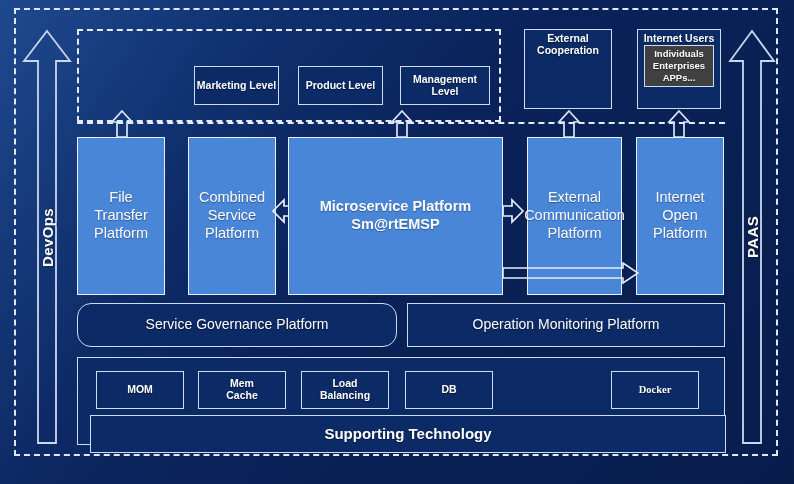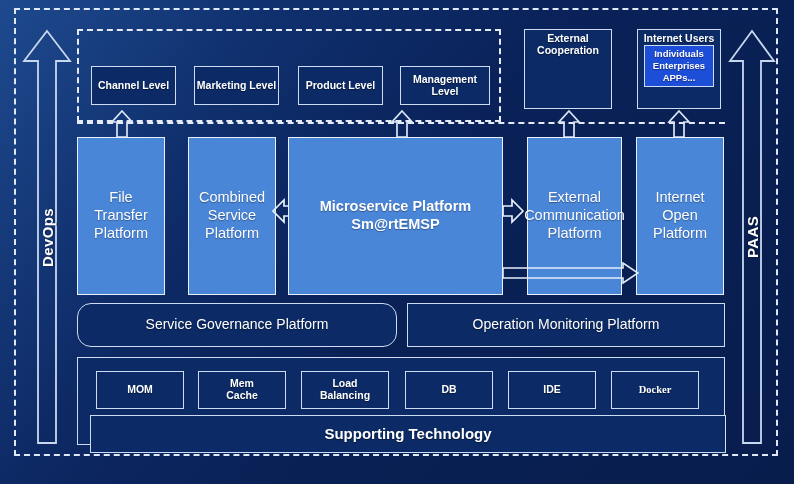--- a/index.html
+++ b/index.html
@@ -79,21 +79,21 @@
   
   .extwrap{
     position:absolute;background:#0b2a66;border:1.6px solid #cddcf0;
     box-sizing:border-box;display:flex;flex-direction:column;align-items:center;
   }
   .extwrap .cap{
     color:#fff;text-align:center;width:100%;
     text-shadow:0 1px 1px rgba(0,0,0,.45);
   }
   .extwrap .inner{
-    background:#1d4ed8;border:1.6px solid #cddcf0;box-sizing:border-box;
+    background:#404040;border:1.6px solid #cddcf0;box-sizing:border-box;
     display:flex;align-items:center;justify-content:center;text-align:center;
     color:#fff;text-shadow:0 1px 1px rgba(0,0,0,.45);
   }
 
   
   .vside{position:absolute;}
   .vside svg{display:block;}
   .vside .vlabel{
     position:absolute;left:0;right:0;
     text-align:center;color:#ffffff;
@@ -124,23 +124,20 @@
 
   <div class="vside" style="left:728px;top:28px;width:48px;height:418px;">
     <svg width="48" height="418" viewBox="0 0 48 418">
       <polygon points="24,3 46,33 33,33 33,415 15,415 15,33 2,33" fill="none" stroke="#c8d8ef" stroke-width="1.8"></polygon>
     </svg>
     <div class="vlabel" style="top:0;height:418px;">PAAS</div>
   </div>
 
   <div class="lay levels-dash"></div>
 
-  <div class="lay navybox t-lvl" style="left:91px;top:66px;width:85px;height:39px;">
-    <span>Channel Level</span>
-  </div>
   <div class="lay navybox t-lvl" style="left:194px;top:66px;width:85px;height:39px;">
     <span>Marketing Level</span>
   </div>
   <div class="lay navybox t-lvl" style="left:298px;top:66px;width:85px;height:39px;">
     <span>Product Level</span>
   </div>
   <div class="lay navybox t-lvl" style="left:400px;top:66px;width:90px;height:39px;">
     <span>Management Level</span>
   </div>
 
@@ -242,23 +239,20 @@
     <span>Mem</span>
     <span>Cache</span>
   </div>
   <div class="lay navybox t-tech" style="left:301px;top:371px;width:88px;height:38px;flex-direction:column;">
     <span>Load</span>
     <span>Balancing</span>
   </div>
   <div class="lay navybox t-tech" style="left:405px;top:371px;width:88px;height:38px;">
     <span>DB</span>
   </div>
-  <div class="lay navybox t-tech" style="left:508px;top:371px;width:88px;height:38px;">
-    <span>IDE</span>
-  </div>
   <div class="lay navybox t-tech" style="left:611px;top:371px;width:88px;height:38px;font-family:Liberation Serif, serif;">
     <span>Docker</span>
   </div>
 
   <div class="lay navybox t-sup" style="left:90px;top:415px;width:636px;height:38px;">
     <span>Supporting Technology</span>
   </div>
 
 </div>
 

